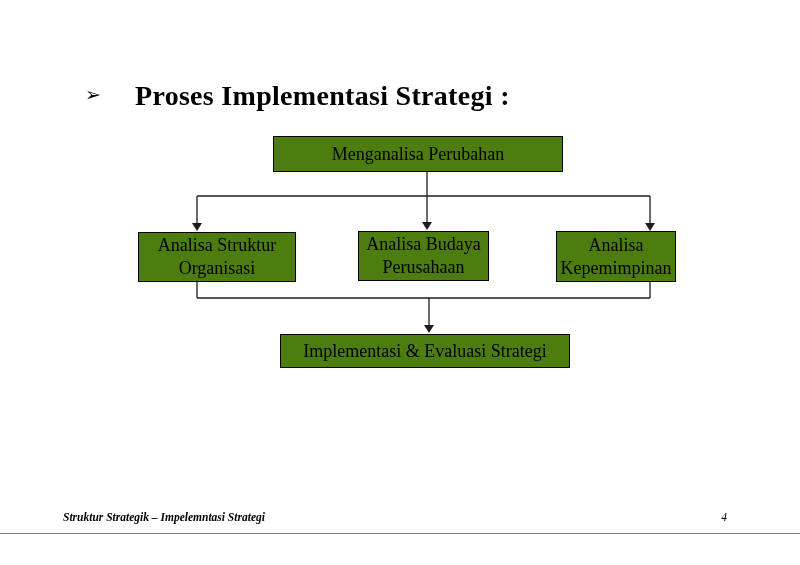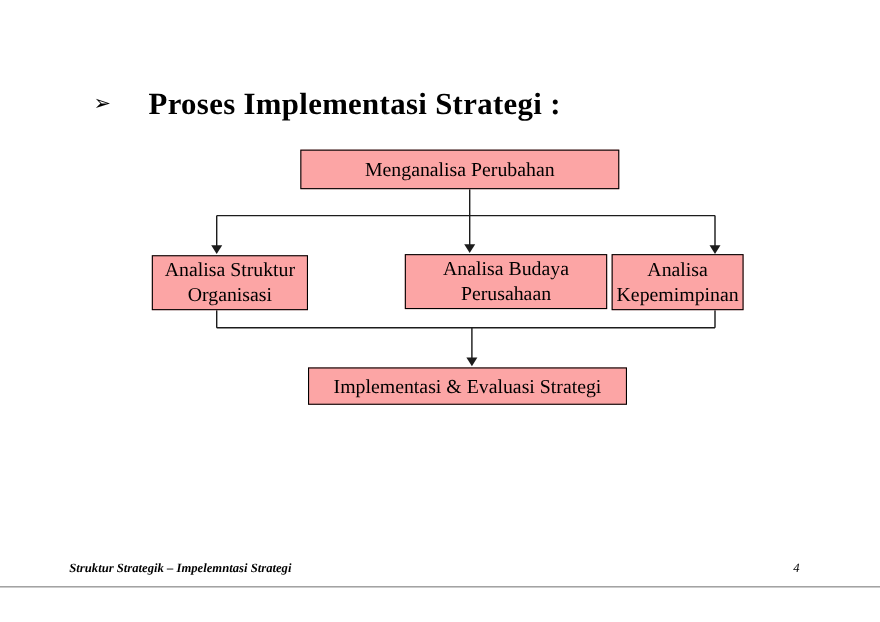--- a/index.html
+++ b/index.html
@@ -32,33 +32,33 @@
     line-height: 25px;
     font-weight: bold;
     letter-spacing: 0.3px;
     white-space: nowrap;
   }
 
   
   .fbox {
     position: absolute;
     border: 1.3px solid #000000;
-    background: #fca5a5;
+    background: #4d7c0f;
     display: flex;
     align-items: center;
     justify-content: center;
     text-align: center;
     font-size: 18px;
     line-height: 23px;
     white-space: pre-line;
     box-sizing: border-box;
   }
   .box-top    { left: 273px; top: 136px; width: 290px; height: 36px; }
-  .box-left   { left: 138px; top: 232px; width: 142px; height: 50px; }
-  .box-center { left: 368px; top: 231px; width: 184px; height: 50px; }
+  .box-left   { left: 138px; top: 232px; width: 158px; height: 50px; }
+  .box-center { left: 358px; top: 231px; width: 131px; height: 50px; }
   .box-right  { left: 556px; top: 231px; width: 120px; height: 51px; }
   .box-bottom { left: 280px; top: 334px; width: 290px; height: 34px; }
 
   .connectors {
     position: absolute;
     left: 0;
     top: 0;
     width: 800px;
     height: 400px;
     pointer-events: none;

